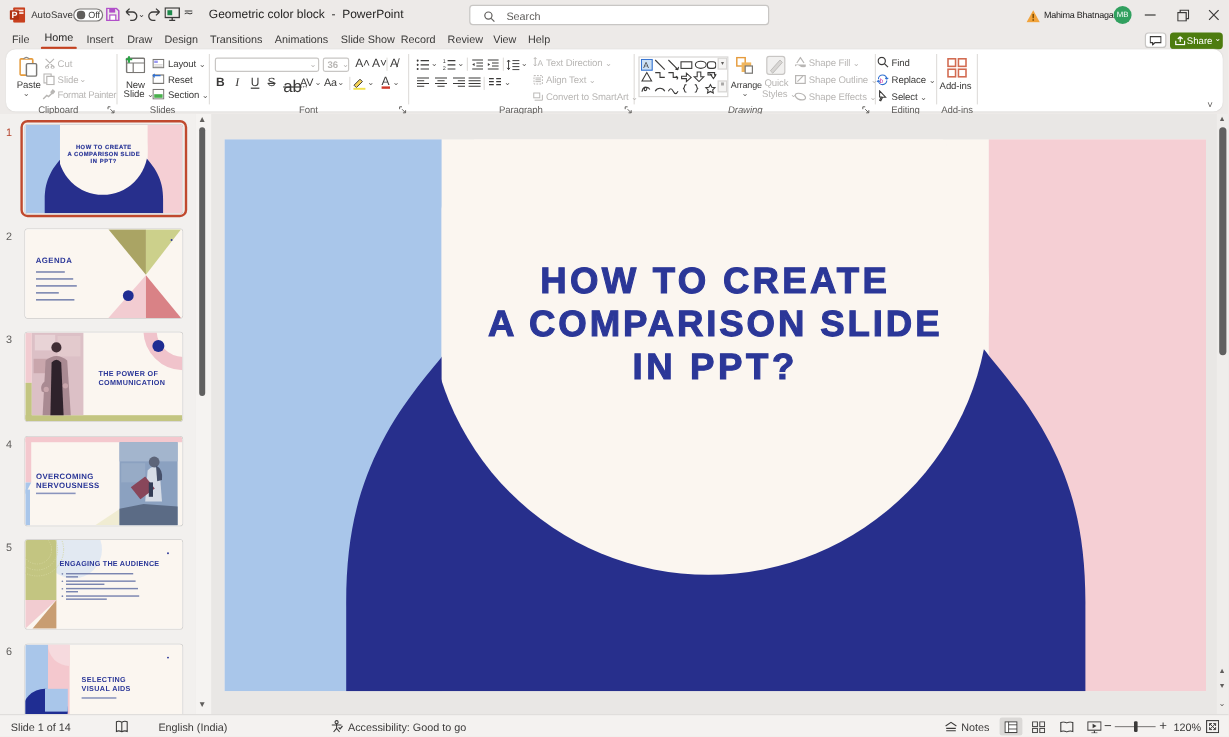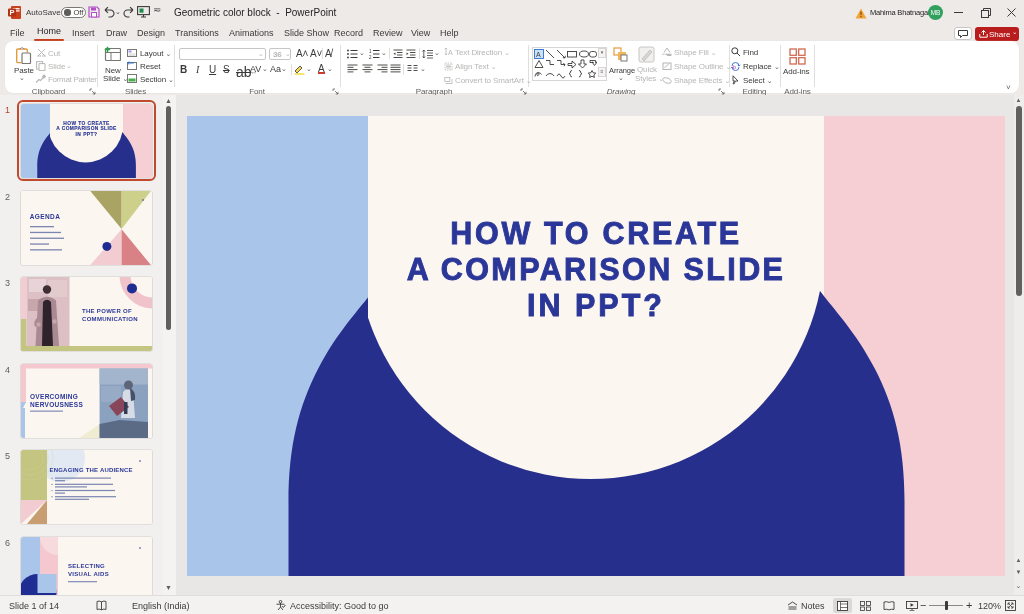--- a/index.html
+++ b/index.html
@@ -48,20 +48,27 @@
   </svg>
 
   <svg class="abs" style="left:137px;top:6px;" width="13" height="12" viewBox="0 0 13 12">
     <rect x="0.6" y="0.6" width="11.8" height="8" fill="none" stroke="#3b3a39" stroke-width="1.1"></rect>
     <rect x="2.5" y="2.5" width="4" height="4.2" fill="#1e8a4c"></rect>
     <path d="M6.5,9 v2 M4,11 h5" stroke="#3b3a39" stroke-width="1.1"></path>
   </svg>
   <span class="abs" style="left:153px;top:4px;font-size:10px;color:#3b3a39;">≂</span>
   <span class="abs" style="left:174px;top:7px;font-size:10px;color:#252423;">Geometric color block &nbsp;-&nbsp; PowerPoint</span>
 
+  <div class="abs" style="left:391px;top:4px;width:250px;height:17px;background:#fff;border:1px solid #c8c6c4;border-radius:3px;">
+    <svg class="abs" style="left:11px;top:3.5px;" width="10" height="10" viewBox="0 0 10 10">
+      <circle cx="4" cy="4" r="3" fill="none" stroke="#605e5c" stroke-width="1"></circle>
+      <path d="M6.3,6.3 L9,9" stroke="#605e5c" stroke-width="1"></path>
+    </svg>
+    <span class="abs" style="left:30px;top:3.5px;font-size:9px;color:#605e5c;">Search</span>
+  </div>
 
   <svg class="abs" style="left:855px;top:8px;" width="12" height="11" viewBox="0 0 12 11">
     <path d="M6,0.5 L11.5,10.5 H0.5 Z" fill="#f2a33a"></path>
     <rect x="5.4" y="3.6" width="1.2" height="3.6" fill="#7a4a00"></rect>
     <rect x="5.4" y="8" width="1.2" height="1.3" fill="#7a4a00"></rect>
   </svg>
   <span class="abs" style="left:870px;top:8px;font-size:7.5px;letter-spacing:-0.2px;color:#252423;">Mahima Bhatnagar</span>
   <span class="abs" style="left:928px;top:5px;width:15px;height:15px;border-radius:8px;background:#31a05f;color:#fff;font-size:6.5px;text-align:center;line-height:15px;">MB</span>
   <span class="abs" style="left:954px;top:11.5px;width:9px;height:1px;background:#3b3a39;"></span>
   <svg class="abs" style="left:981px;top:7.5px;" width="10" height="10" viewBox="0 0 10 10">
@@ -86,21 +93,21 @@
   <span class="abs" style="left:334px;top:3px;">Record</span>
   <span class="abs" style="left:373px;top:3px;">Review</span>
   <span class="abs" style="left:411px;top:3px;">View</span>
   <span class="abs" style="left:440px;top:3px;">Help</span>
 
   <span class="abs" style="left:954px;top:2px;width:18px;height:13px;background:#fff;border:1px solid #c8c6c4;border-radius:3px;"></span>
   <svg class="abs" style="left:958px;top:5px;" width="10" height="8" viewBox="0 0 10 8">
     <path d="M0.5,0.5 h9 v5 h-5 l-2,2 v-2 h-2 z" fill="none" stroke="#3b3a39" stroke-width="1"></path>
   </svg>
 
-  <div class="abs" style="left:975px;top:1.5px;width:44px;height:14px;background:#b91c1c;border-radius:3px;">
+  <div class="abs" style="left:975px;top:1.5px;width:44px;height:14px;background:#4d7c0f;border-radius:3px;">
     <svg class="abs" style="left:4px;top:3px;" width="9" height="8" viewBox="0 0 9 8">
       <path d="M0.8,4 v3.2 h7.4 v-3.2 M4.5,0.5 v4.5 M4.5,0.5 l-2,2 M4.5,0.5 l2,2" fill="none" stroke="#fff" stroke-width="1"></path>
     </svg>
     <span class="abs" style="left:14px;top:3px;font-size:8px;color:#fff;">Share</span>
     <span class="abs" style="left:37px;top:1.5px;font-size:6.5px;color:#fff;">⌄</span>
   </div>
 </div>
 
 <div class="abs" id="ribbon" style="left:0;top:41px;width:1024px;height:54px;">
  <div class="abs" style="left:5px;top:0;width:1014px;height:52px;background:#ffffff;border-radius:8px;box-shadow:0 0 1px #d6d4d2;"></div>

